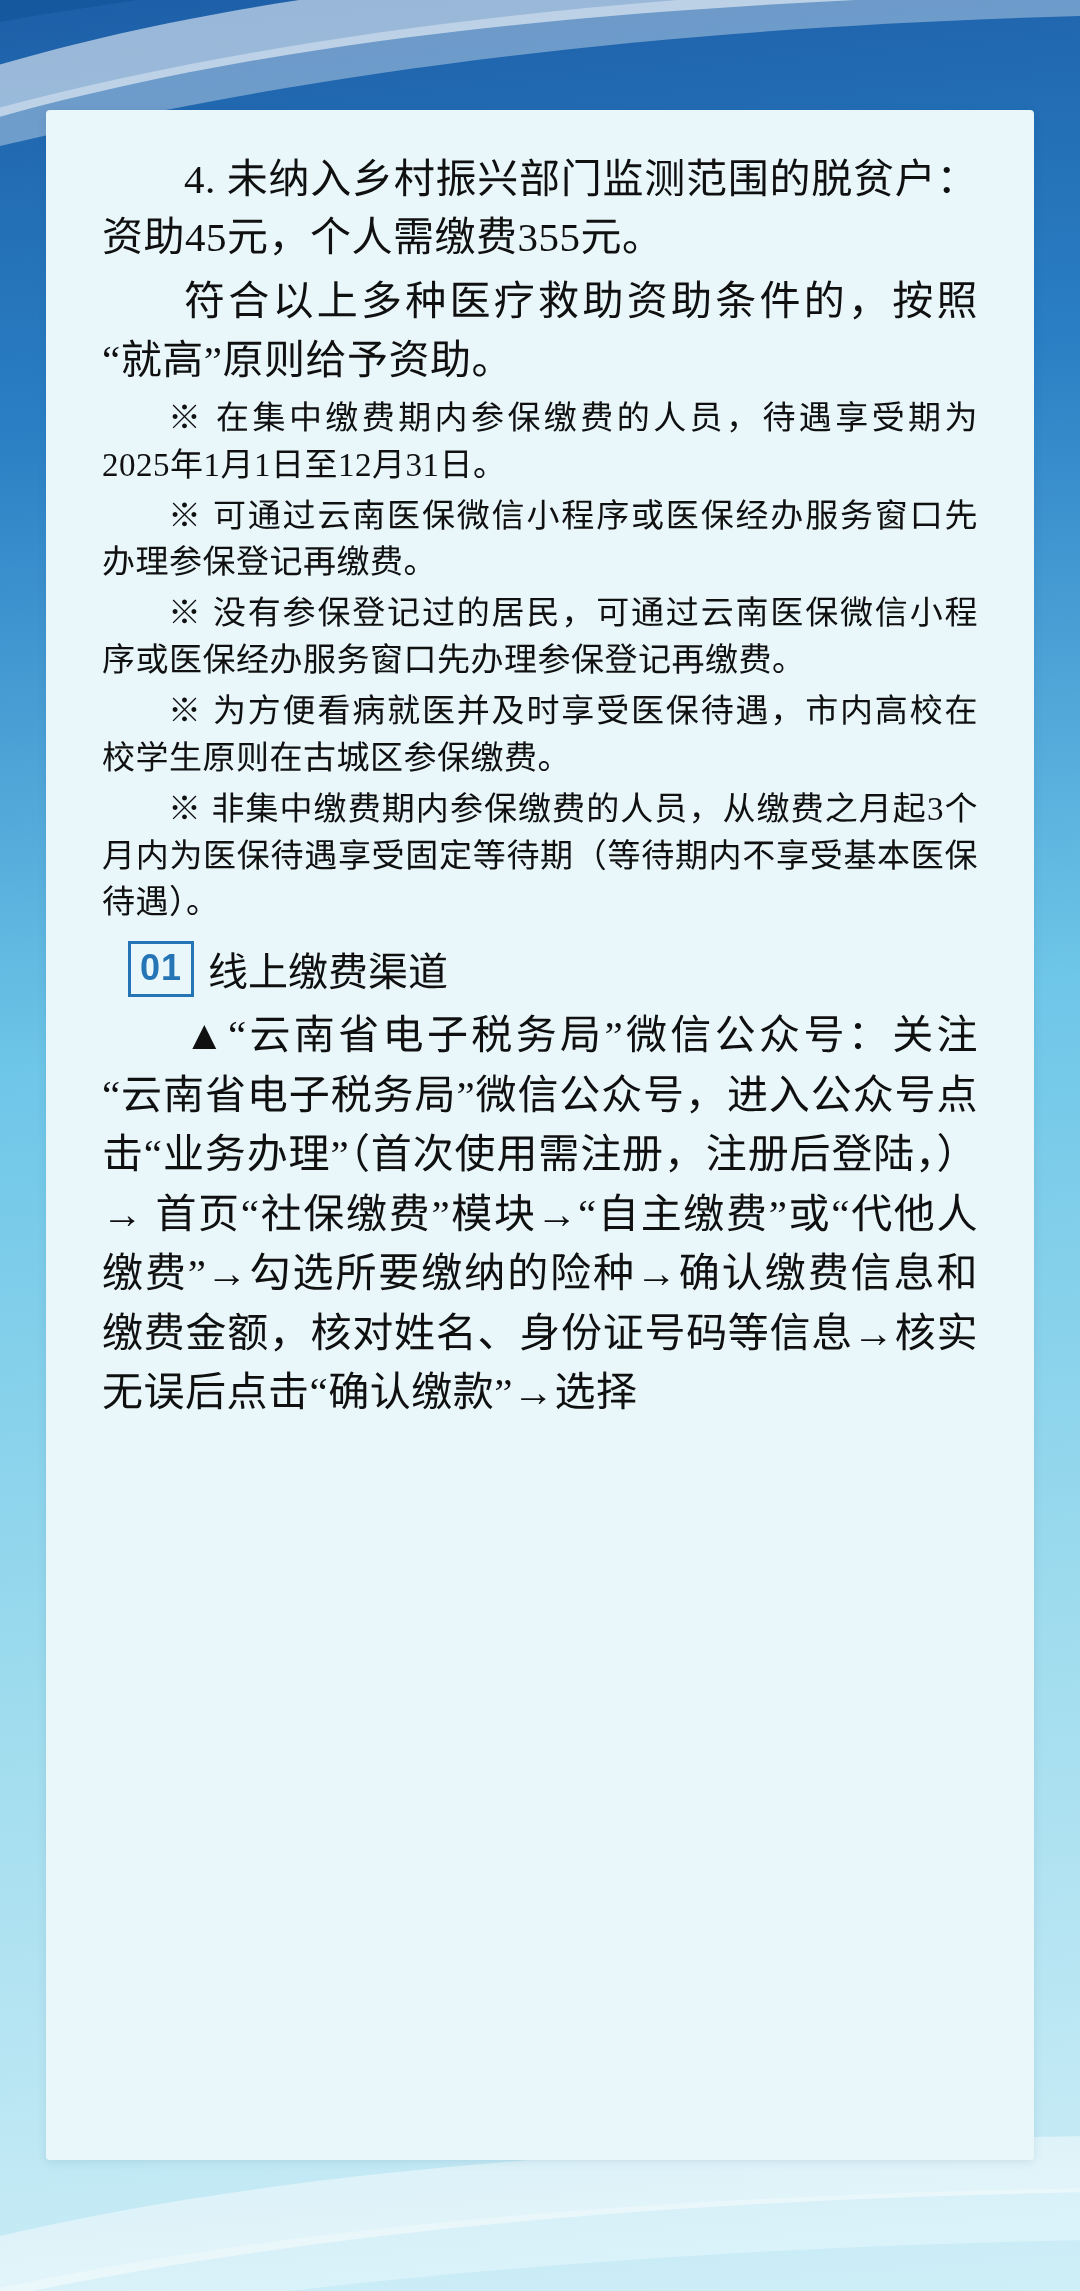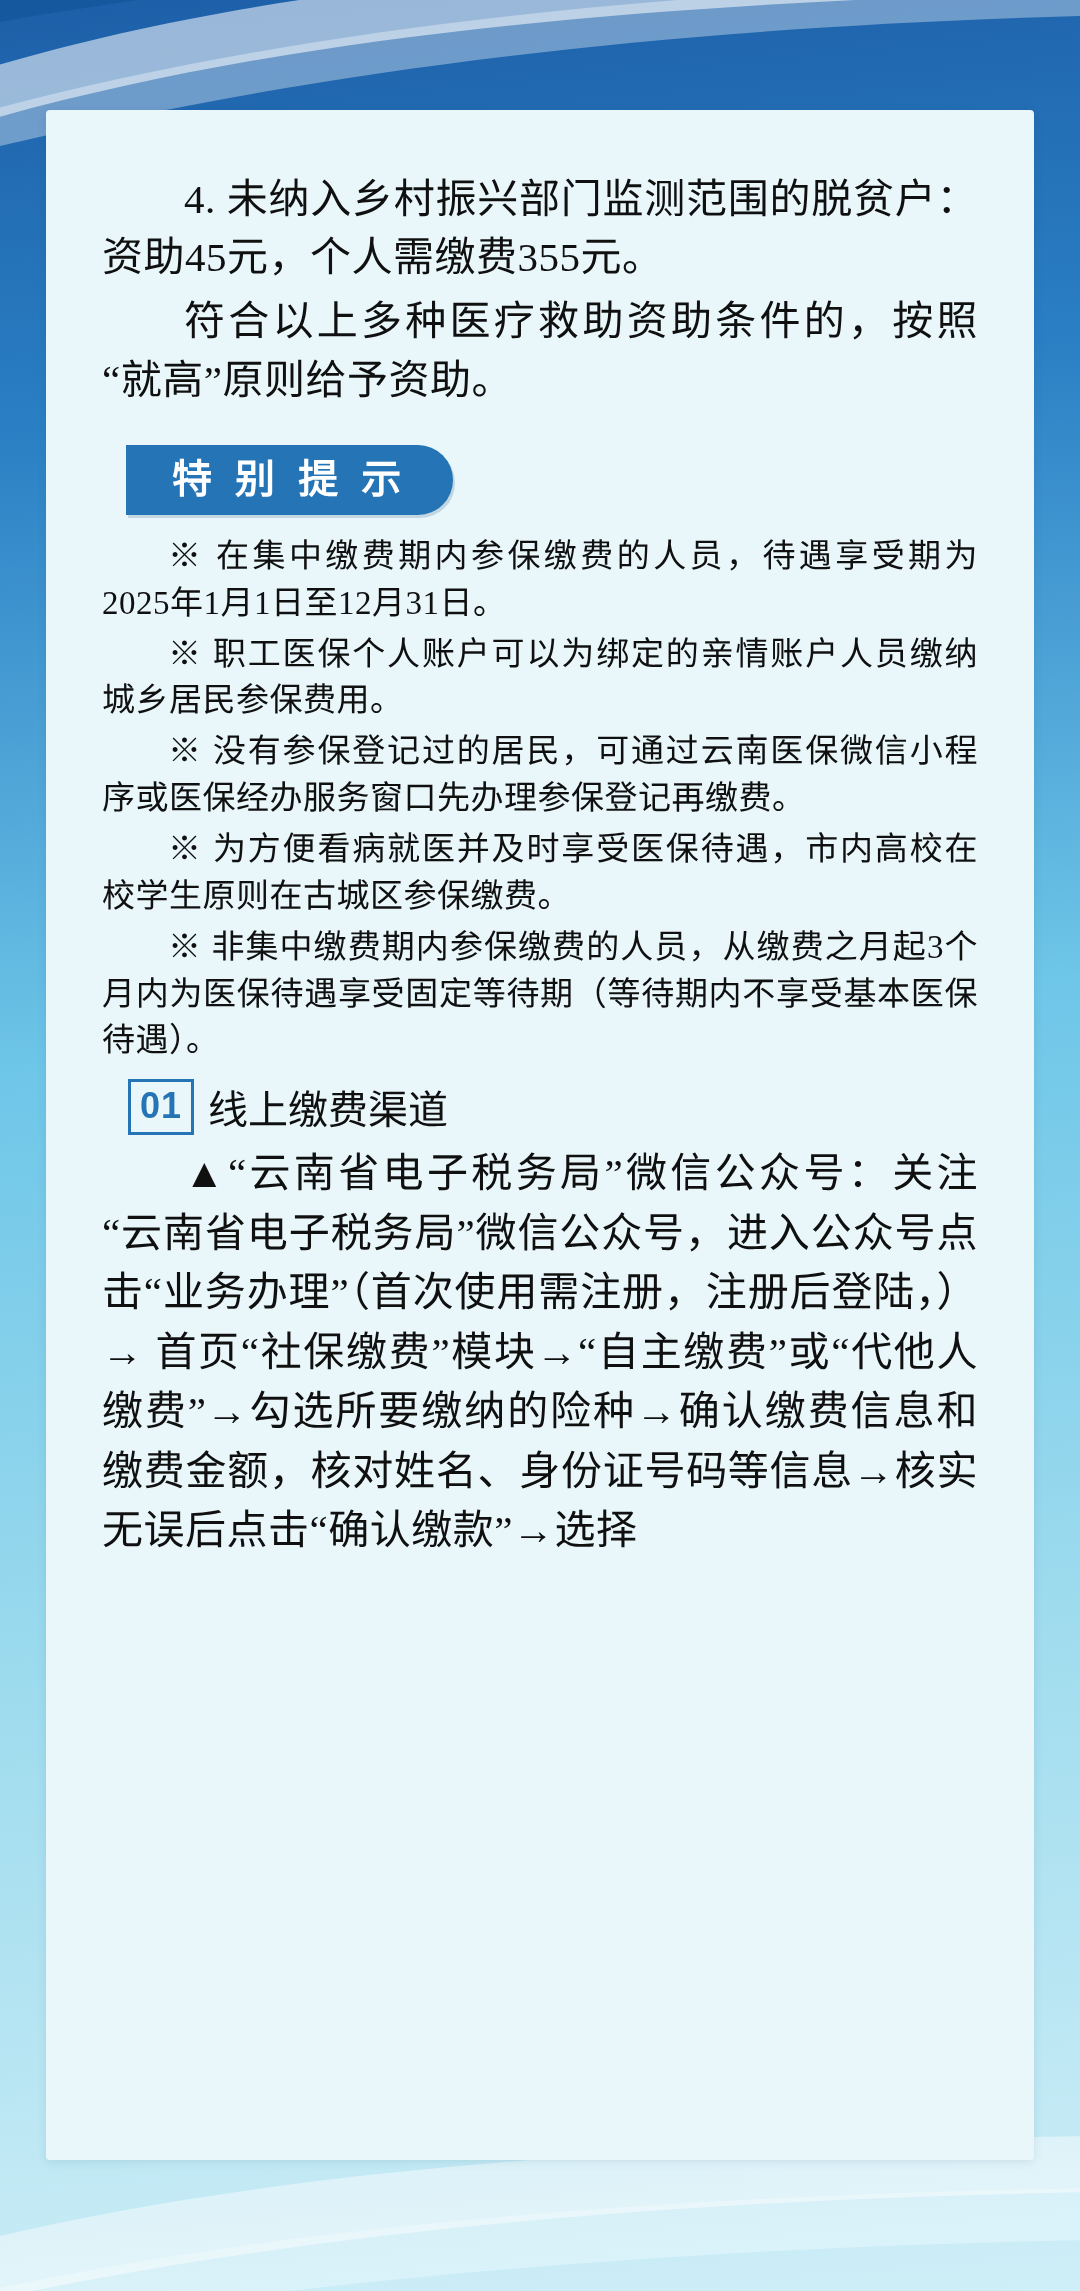--- a/index.html
+++ b/index.html
@@ -42,21 +42,21 @@
 
   .content-card {
     position: absolute;
     left: 46px;
     top: 110px;
     width: 988px;
     height: 2050px;
     background: #e9f7fb;
     border-radius: 4px;
     box-shadow: 0 2px 10px rgba(10, 60, 100, 0.10);
-    padding: 60px 56px 40px 56px;
+    padding: 40px 56px 40px 56px;
     box-sizing: border-box;
   }
 
   p.para {
     margin: 0 0 6px 0;
     font-size: 41px;
     line-height: 1.42;
     color: #101010;
     text-align: justify;
     text-indent: 2em;
@@ -141,24 +141,23 @@
   <svg class="swoosh swoosh-bottom" viewBox="0 0 1220 200" preserveAspectRatio="none">
     <path d="M0,120 C300,40 700,10 1220,4 L1220,60 C720,66 330,104 0,180 Z" fill="#ffffff" opacity="0.45"></path>
     <path d="M0,170 C320,96 720,62 1220,56 L1220,108 C740,114 350,150 0,210 Z" fill="#ffffff" opacity="0.3"></path>
   </svg>
 
   <div class="content-card">
 
     <p class="para">4. 未纳入乡村振兴部门监测范围的脱贫户：资助45元，个人需缴费355元。</p>
     <p class="para">符合以上多种医疗救助资助条件的，按照“就高”原则给予资助。</p>
 
-    <div class="section-badge">特 别 提 示</div>
 
     <p class="note-line">※ 在集中缴费期内参保缴费的人员，待遇享受期为2025年1月1日至12月31日。</p>
-    <p class="note-line">※ 职工医保个人账户可以为绑定的亲情账户人员缴纳城乡居民参保费用。</p>
+    <p class="note-line">※ 可通过云南医保微信小程序或医保经办服务窗口先办理参保登记再缴费。</p>
     <p class="note-line">※ 没有参保登记过的居民，可通过云南医保微信小程序或医保经办服务窗口先办理参保登记再缴费。</p>
     <p class="note-line">※ 为方便看病就医并及时享受医保待遇，市内高校在校学生原则在古城区参保缴费。</p>
     <p class="note-line">※ 非集中缴费期内参保缴费的人员，从缴费之月起3个月内为医保待遇享受固定等待期（等待期内不享受基本医保待遇）。</p>
 
 
     <div class="step-row">
       <span class="step-num">01</span>
       <span class="step-title">线上缴费渠道</span>
     </div>
 

